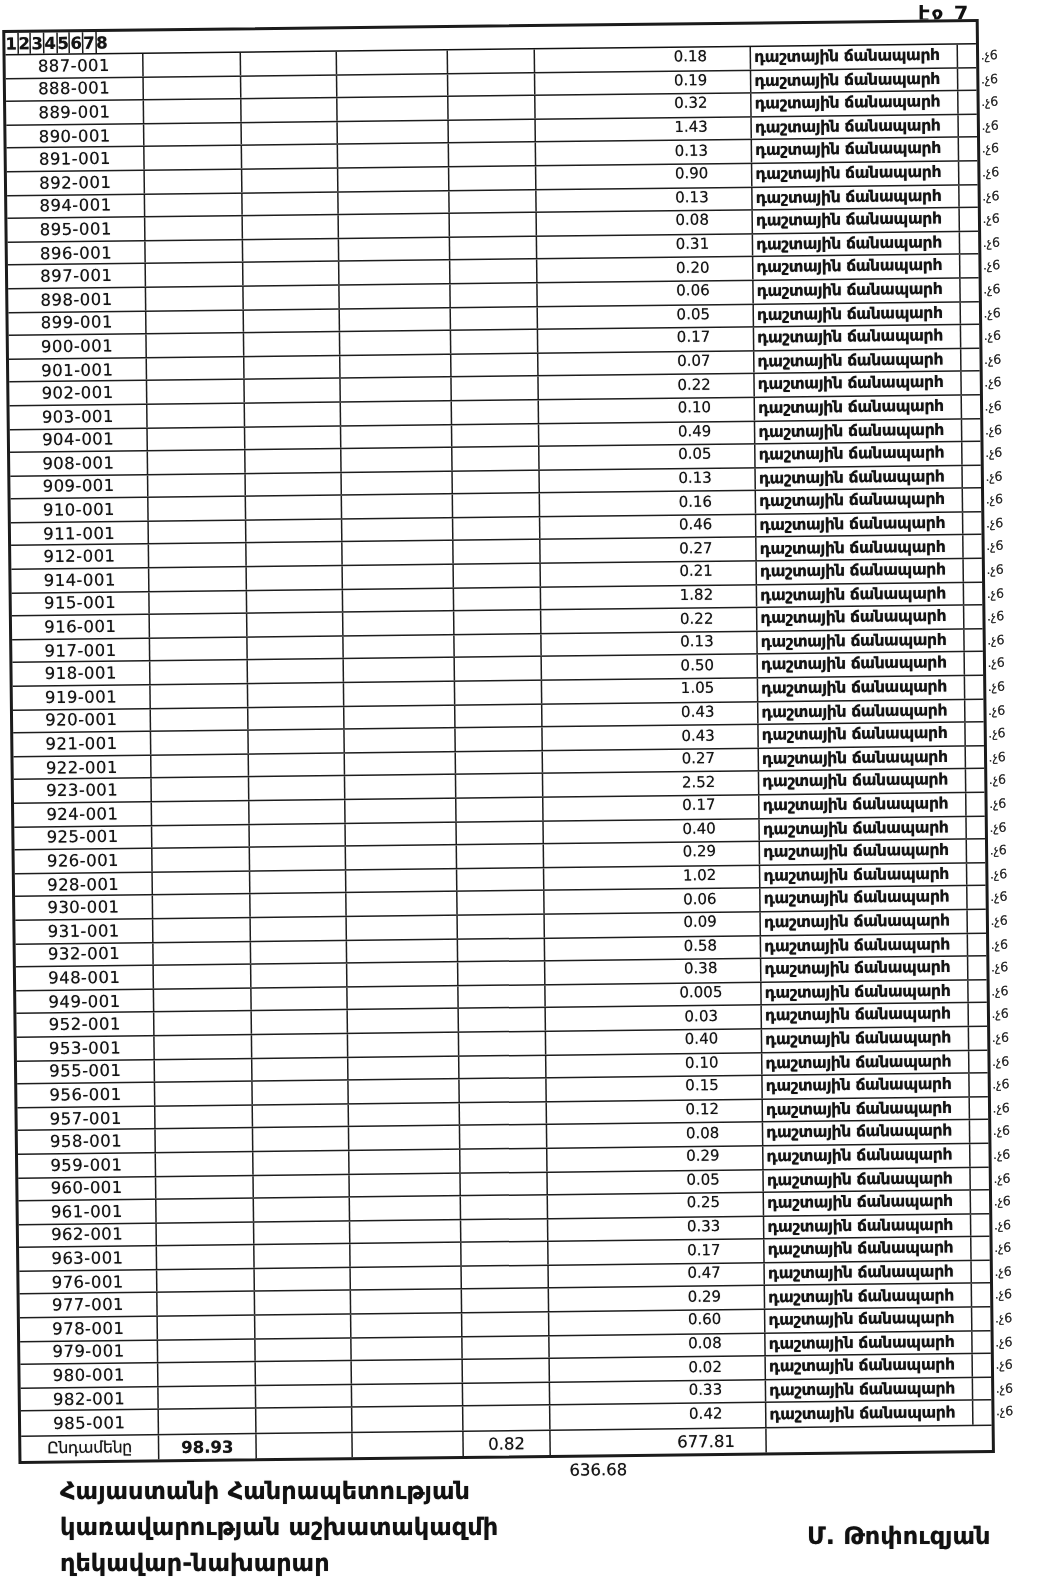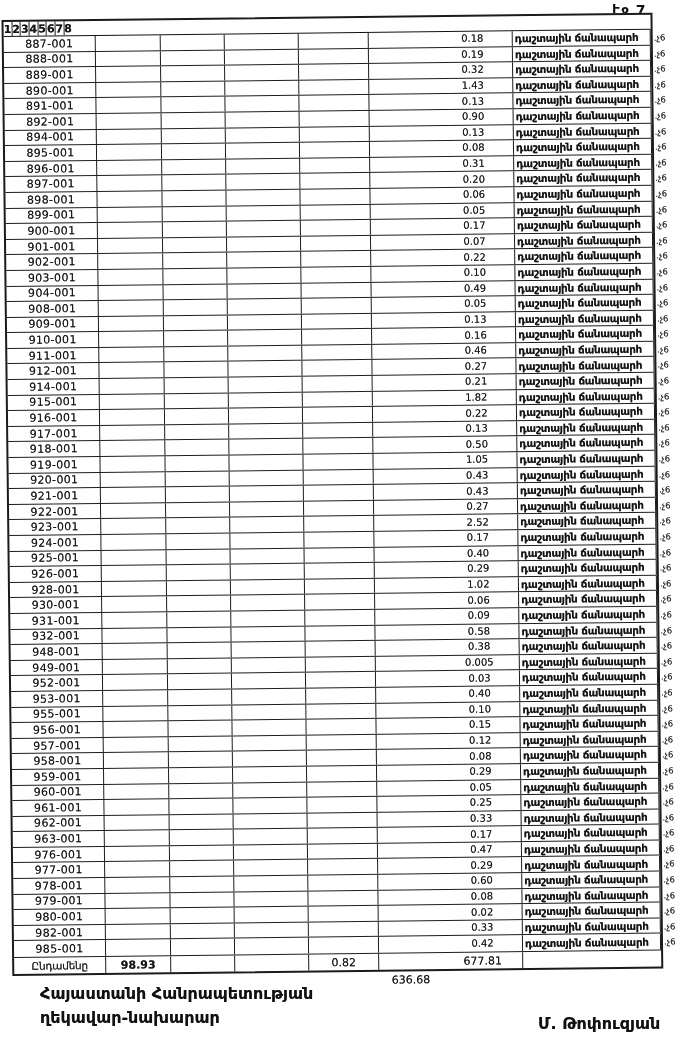--- a/index.html
+++ b/index.html
@@ -37,21 +37,21 @@
     overflow: visible; white-space: nowrap;
     display: flex; align-items: center; justify-content: center;
     font-size: 10.5px; line-height: 1;
     text-shadow: 0 0 0.5px rgba(0,0,0,0.6);
   }
   .cell:last-child { border-right: none; }
   .c1 { width: 92px; }
   .c2 { width: 65px; font-weight: bold; }
   .c3 { width: 64px; }
   .c4 { width: 74px; }
-  .c5 { width: 70px; }
+  .c5 { width: 58px; }
   .c6 { width: 64px; margin-top: 26px; }
   .c7 { width: 80px; }
   .c8 { width: 138px; justify-content: flex-start; padding-left: 2px; }
 
   .header .cell { font-size: 11px; font-weight: bold; }
   .cell.road {
     font-weight: bold; font-size: 10.5px;
     letter-spacing: -0.3px;
   }
   .cell.id { font-size: 11px; letter-spacing: 0.3px; }
@@ -824,18 +824,19 @@
       <div class="cell c5">0.82</div>
       <div class="cell c6">636.68</div>
       <div class="cell c7">677.81</div>
       <div class="cell c8"></div>
     </div>
 
   </div>
 
   <div class="footer-block">
     <div>Հայաստանի Հանրապետության</div>
+    <div>կառավարության աշխատակազմի</div>
     <div>ղեկավար-նախարար</div>
   </div>
 
   <div class="signature">Մ. Թոփուզյան</div>
 
 </div>
 
 </body></html>

